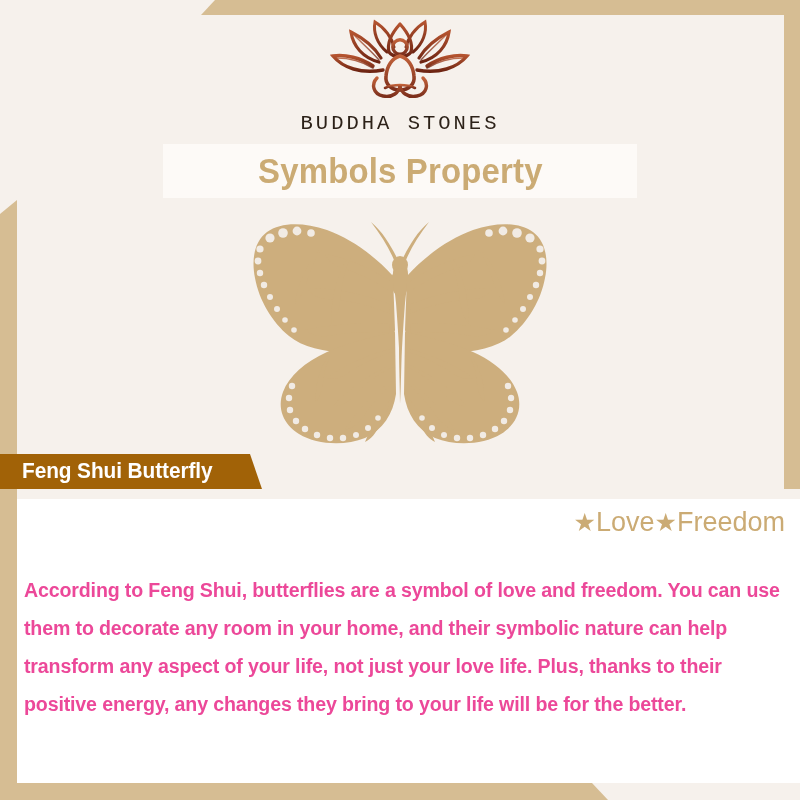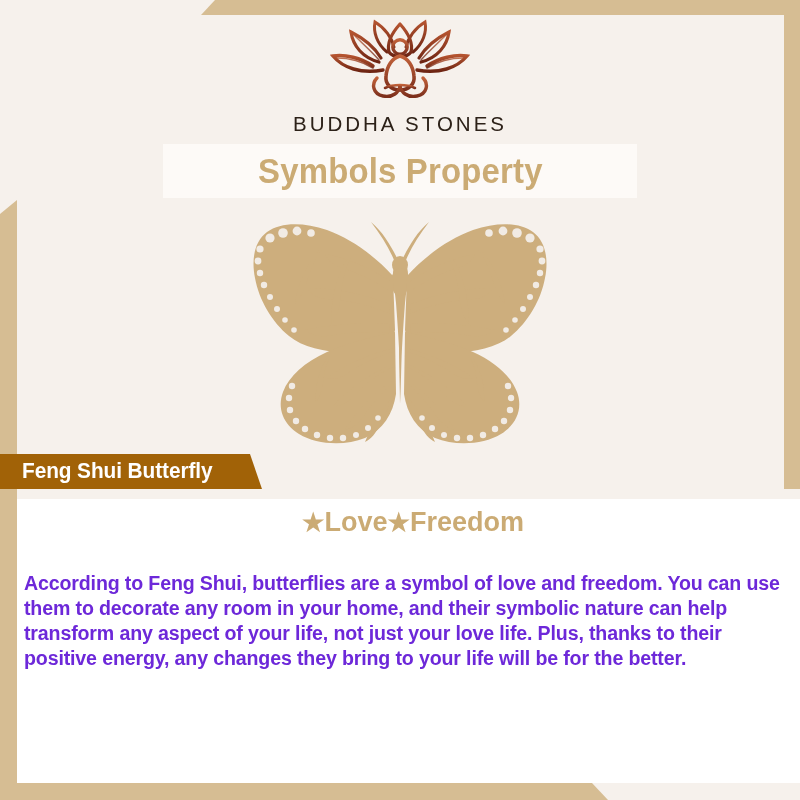--- a/index.html
+++ b/index.html
@@ -67,21 +67,21 @@
     align-items: center;
     justify-content: flex-start;
   }
   .logo-mark {
     width: 170px;
     height: 92px;
     display: block;
   }
   .brand-name {
     margin-top: 2px;
-    font-family: Liberation Sans, sans-serif;
+    font-family: Liberation Mono, monospace;
     font-size: 20.5px;
     letter-spacing: 3.0px;
     color: #2c2118;
     font-weight: 400;
     white-space: nowrap;
   }
 
   
   .title-band {
     position: absolute;
@@ -156,40 +156,40 @@
   }
   .content-top-strip {
     position: absolute;
     left: 0; top: 0;
     width: 783px; height: 10px;
     background: #f6f1ec;
   }
 
   .subtitle-row {
     position: absolute;
-    left: 16px;
+    left: 8px;
     top: 18px;
     width: 760px;
-    text-align: center;
+    text-align: right;
     font-size: 27px;
-    font-weight: bold;
+    font-weight: normal;
     color: #cbab74;
     white-space: nowrap;
   }
   .subtitle-row .star { font-size: 25px; }
 
   .body-copy {
     position: absolute;
     left: 7px;
     top: 62px;
     width: 772px;
     font-size: 19.6px;
     font-weight: bold;
-    line-height: 25px;
-    color: #6d28d9;
+    line-height: 38px;
+    color: #ec4899;
     letter-spacing: -0.15px;
   }
 </style>
 </head>
 <body>
 
 <div id="poster">
 
   <div class="gold-top"></div>
   <div class="gold-right"></div>

